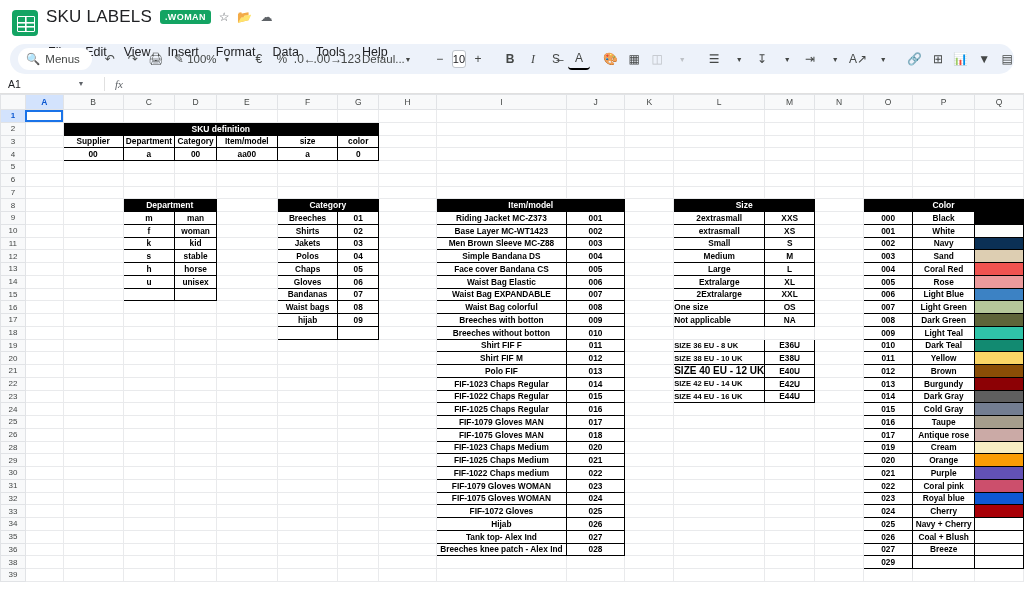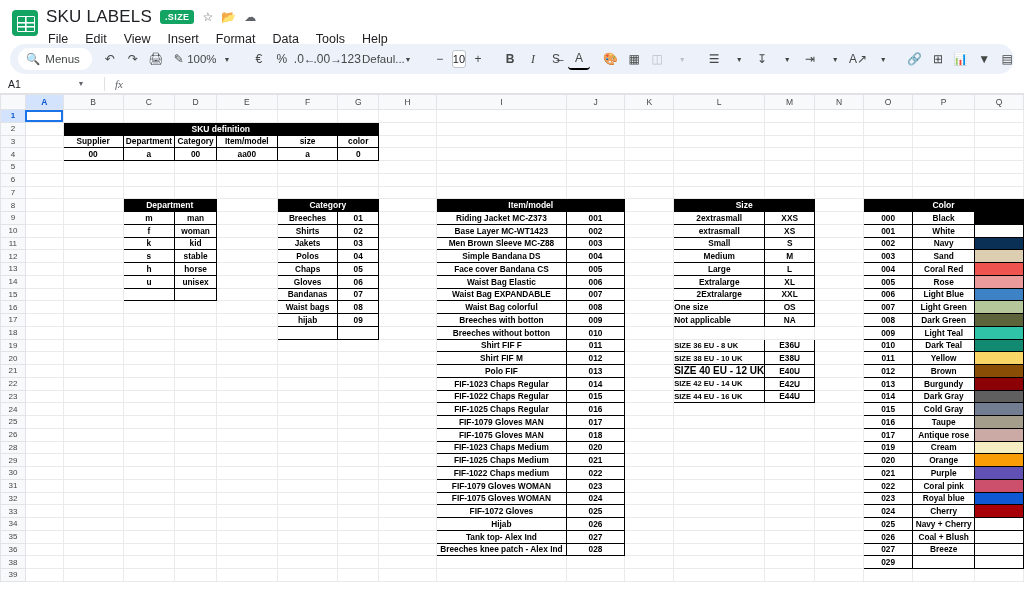--- a/index.html
+++ b/index.html
@@ -17,21 +17,21 @@
     margin: 4px 8px 0 4px; position: relative; flex: none;
   }
   .doc-icon::after {
     content: ""; position: absolute; left: 5px; top: 6px; width: 16px; height: 14px;
     border: 1.6px solid #ffffff; border-radius: 1px;
     background:
       linear-gradient(#fff,#fff) 0 4.5px / 100% 1.6px no-repeat,
       linear-gradient(#fff,#fff) 0 9px / 100% 1.6px no-repeat,
       linear-gradient(#fff,#fff) 7.2px 0 / 1.6px 100% no-repeat;
   }
-  .title-col { display: flex; flex-direction: column; }
+  .title-col { display: flex; flex-direction: column; gap: 13px; }
   .title-row { display: flex; align-items: center; gap: 8px; height: 22px; }
   .doc-title { font-size: 17px; color: #202124; letter-spacing: .2px; }
   .xlsx-badge {
     background: #13A463; color: #fff; font-size: 9px; font-weight: bold;
     padding: 2px 5px; border-radius: 3px; letter-spacing: .4px;
   }
   .tb-ic { color: #5f6368; font-size: 12px; line-height: 1; }
   .menu-row { display: flex; gap: 13px; margin-top: 3px; }
   .menu-item { font-size: 12.5px; color: #202124; padding: 1px 2px; border-radius: 3px; cursor: default; }
 
@@ -94,21 +94,21 @@
   .left { text-align: left; padding-left: 2px; }
 </style>
 </head>
 <body>
 
 <div class="titlebar">
   <div class="doc-icon"></div>
   <div class="title-col">
     <div class="title-row">
       <span class="doc-title">SKU LABELS</span>
-      <span class="xlsx-badge">.SIZE</span>
+      <span class="xlsx-badge">.WOMAN</span>
       <span class="tb-ic">☆</span>
       <span class="tb-ic">📂</span>
       <span class="tb-ic">☁</span>
     </div>
     <div class="menu-row">
       <span class="menu-item">File</span>
       <span class="menu-item">Edit</span>
       <span class="menu-item">View</span>
       <span class="menu-item">Insert</span>
       <span class="menu-item">Format</span>

